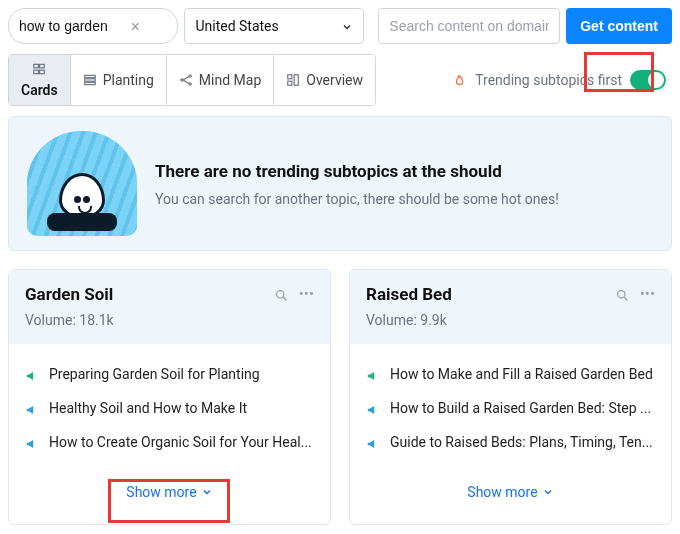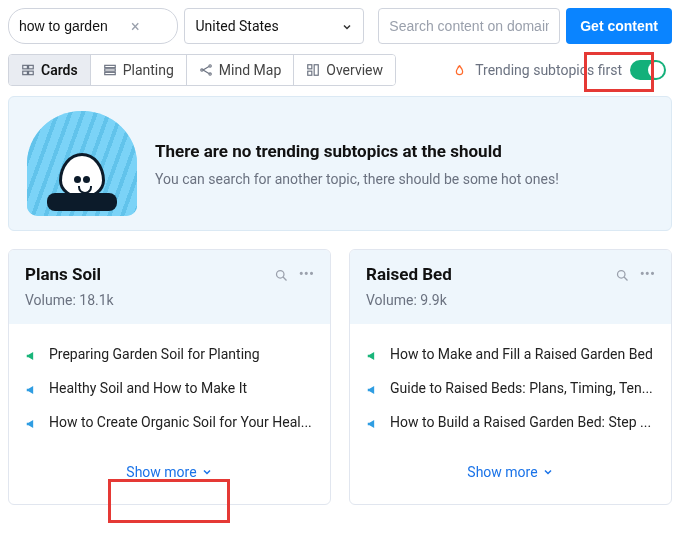--- a/index.html
+++ b/index.html
@@ -83,20 +83,21 @@
     color: #444;
     cursor: pointer;
     border-right: 1px solid #d0d4dd;
     background: #fff;
   }
   .seg-item:last-child { border-right: none; }
   .seg-item.active {
     background: #e9ecf2;
     color: #111;
     font-weight: 600;
+    flex-direction: column;
   }
   .seg-item .ico {
     width: 14px; height: 14px;
     display: inline-flex;
     align-items: center; justify-content: center;
     color: #6b7280;
     font-size: 13px;
   }
   .trend-area {
     margin-left: auto;
@@ -392,21 +393,21 @@
     <h3>There are no trending subtopics at the should</h3>
     <p>You can search for another topic, there should be some hot ones!</p>
   </div>
 </div>
 
 <div class="cards">
 
   <div class="card">
     <div class="card-head">
       <div class="card-title-row">
-        <div class="card-title">Plans Soil</div>
+        <div class="card-title">Garden Soil</div>
         <div class="card-icons">
           <span>
             <svg width="15" height="15" viewBox="0 0 24 24" fill="none" stroke="#9aa0ac" stroke-width="2">
                 <circle cx="10" cy="10" r="6"></circle>
                 <line x1="20" y1="20" x2="14.5" y2="14.5"></line>
               </svg>
           </span>
           <span>•••</span>
         </div>
       </div>
@@ -478,29 +479,29 @@
             </svg>
         </span>
         <span class="txt">How to Make and Fill a Raised Garden Bed</span>
       </div>
       <div class="bullet-row">
         <span class="bullhorn blue">
           <svg width="14" height="14" viewBox="0 0 24 24" fill="currentColor">
               <path d="M3 10v4h3l8 5V5l-8 5H3z"></path>
             </svg>
         </span>
-        <span class="txt">Guide to Raised Beds: Plans, Timing, Ten...</span>
+        <span class="txt">How to Build a Raised Garden Bed: Step ...</span>
       </div>
       <div class="bullet-row">
         <span class="bullhorn blue">
           <svg width="14" height="14" viewBox="0 0 24 24" fill="currentColor">
               <path d="M3 10v4h3l8 5V5l-8 5H3z"></path>
             </svg>
         </span>
-        <span class="txt">How to Build a Raised Garden Bed: Step ...</span>
+        <span class="txt">Guide to Raised Beds: Plans, Timing, Ten...</span>
       </div>
     </div>
     <div class="card-foot">
       <span class="show-more">
         <span>Show more</span>
         <svg width="12" height="12" viewBox="0 0 24 24" fill="none" stroke="#1a73e8" stroke-width="3">
             <polyline points="6 9 12 15 18 9"></polyline>
           </svg>
       </span>
     </div>

